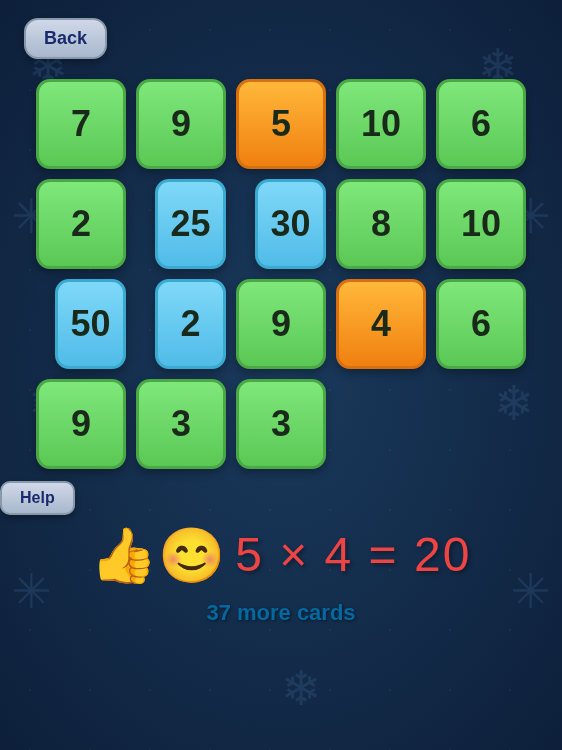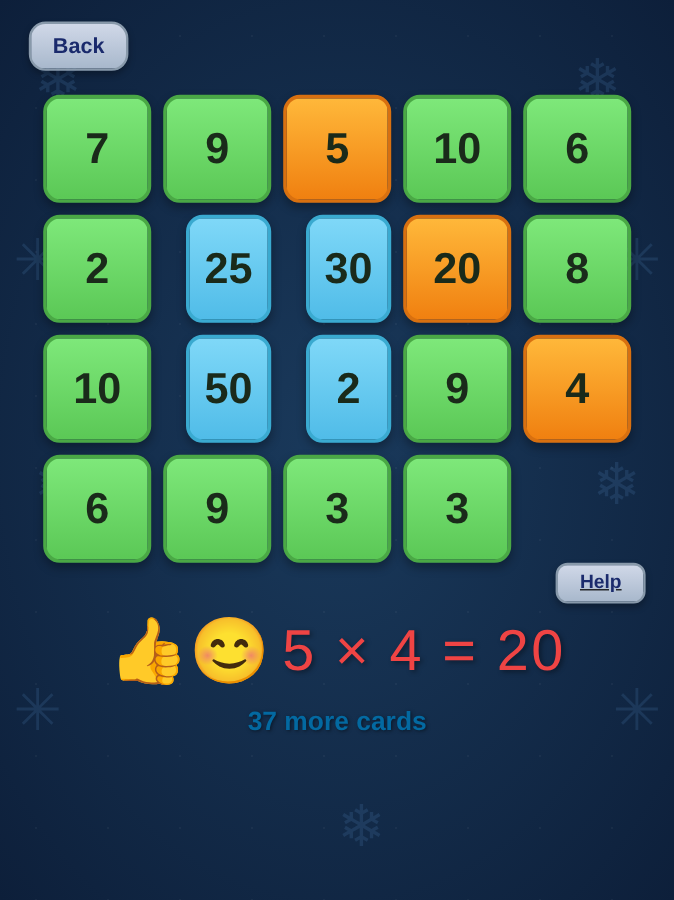--- a/index.html
+++ b/index.html
@@ -101,23 +101,22 @@
     }
     .card.orange {
       background: linear-gradient(to bottom, #ffb83a, #f08010);
       border: 3px solid #d87010;
     }
 
     
     .help-row {
       width: 100%;
       display: flex;
-      justify-content: flex-end;
       padding-right: 24px;
-      text-decoration: underline;
+      margin-top: 12px;
     }
     .btn-help {
       background: linear-gradient(to bottom, #d0d8e8, #a8b8cc);
       border: 2px solid #8899aa;
       border-radius: 10px;
       padding: 6px 18px;
       font-size: 16px;
       font-weight: bold;
       color: #1a2a6c;
       cursor: pointer;
@@ -179,21 +178,20 @@
 
   <div class="grid" id="card-grid">
   <div class="card green">7</div>
       <div class="card green">9</div>
       <div class="card orange">5</div>
       <div class="card green">10</div>
       <div class="card green">6</div>
       <div class="card green">2</div>
       <div class="card blue">25</div>
       <div class="card blue">30</div>
-      <div class="card orange">20</div>
       <div class="card green">8</div>
       <div class="card green">10</div>
       <div class="card blue">50</div>
       <div class="card blue">2</div>
       <div class="card green">9</div>
       <div class="card orange">4</div>
       <div class="card green">6</div>
       <div class="card green">9</div>
       <div class="card green">3</div>
       <div class="card green">3</div>

